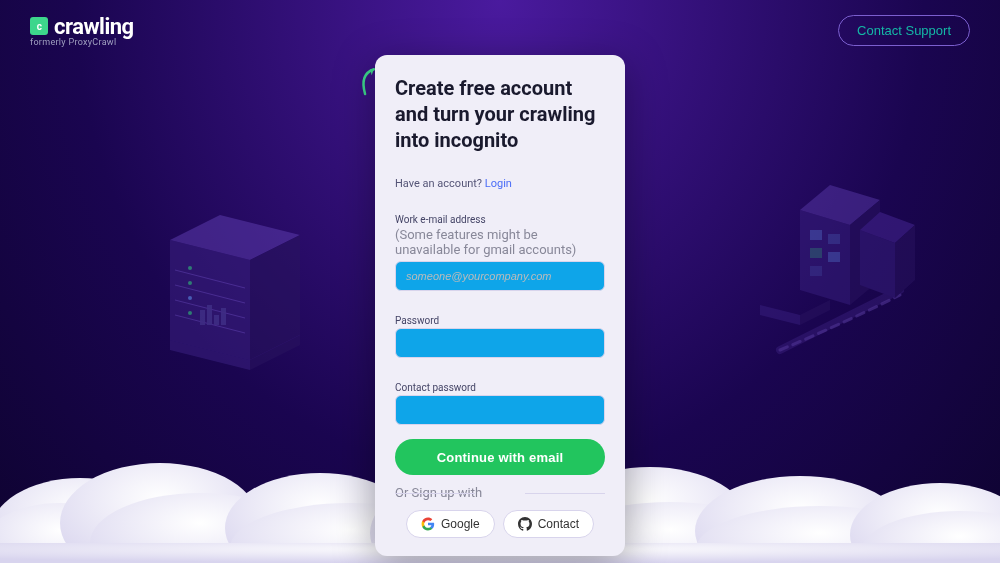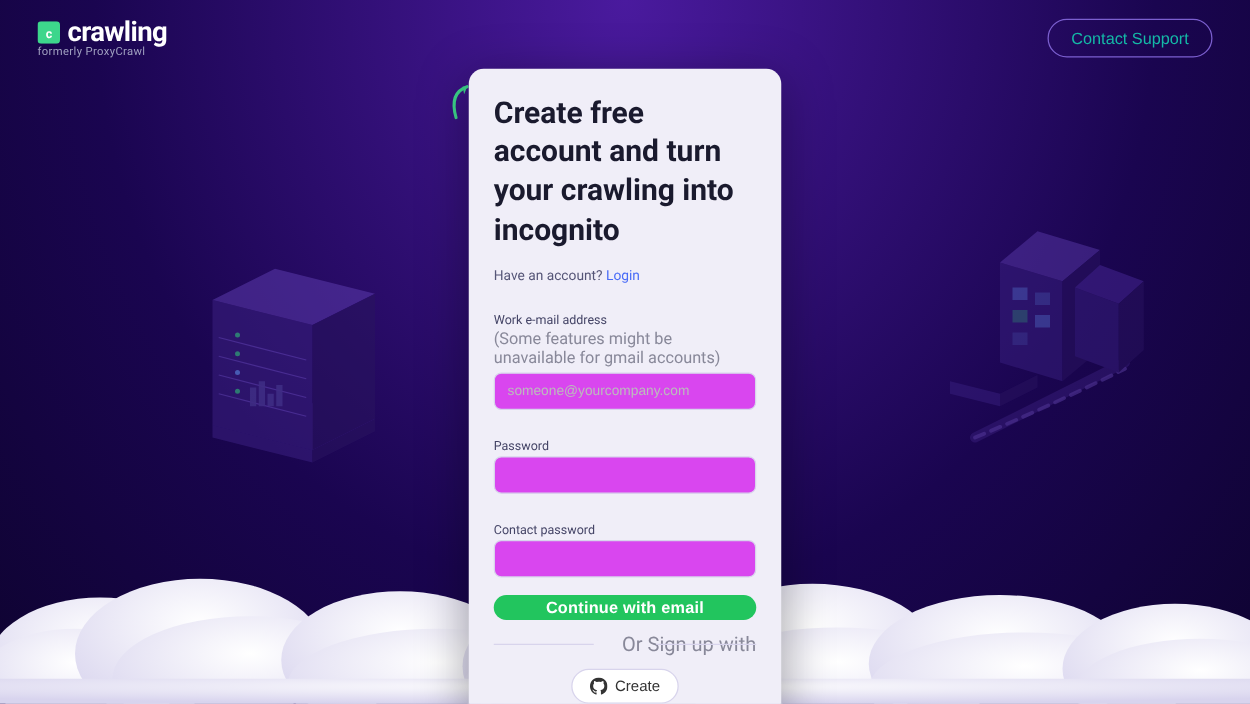--- a/index.html
+++ b/index.html
@@ -114,25 +114,25 @@
       transform: translateX(-50%);
       width: 250px;
       background: #f0eef8;
       border-radius: 12px;
       padding: 20px 20px 18px;
       z-index: 10;
       box-shadow: 0 8px 40px rgba(0,0,0,0.35);
     }
 
     .card-title {
-      font-size: 24px;
+      font-size: 20px;
       font-weight: 700;
       color: #1a1a2e;
       line-height: 1.3;
-      margin-bottom: 14px;
+      margin-bottom: 24px;
     }
 
     .have-account {
       font-size: 11px;
       color: #555577;
       margin-bottom: 10px;
     }
 
     .have-account a {
       color: #4a6cf7;
@@ -153,47 +153,48 @@
       margin-bottom: 4px;
     }
 
     .form-input {
       width: 100%;
       height: 30px;
       border: 1px solid #d8d4ec;
       border-radius: 6px;
       padding: 12px 10px;
       font-size: 11px;
-      background: #d946ef;
+      background: #0ea5e9;
       color: #333;
       outline: none;
+      font-style: italic;
     }
 
     .form-input::placeholder {
       color: #bbb;
       font-size: 11px;
     }
 
     .continue-btn {
       width: 100%;
-      height: 20px;
+      height: 36px;
       background: #22c55e;
       border: none;
       border-radius: 20px;
       color: #ffffff;
       font-size: 13px;
       font-weight: 600;
       cursor: pointer;
       margin-top: 14px;
       letter-spacing: 0.2px;
     }
 
     .or-divider {
-      text-align: right;
-      font-size: 16px;
+      text-align: left;
+      font-size: 13px;
       color: #888899;
       margin: 10px 0 10px;
       position: relative;
     }
 
     .or-divider::before, .or-divider::after {
       content: '';
       position: absolute;
       top: 50%;
       width: 38%;
@@ -341,23 +342,33 @@
   </div>
 
   <button class="continue-btn">Continue with email</button>
 
   <div class="or-divider">Or Sign up with</div>
 
   <div class="social-btns">
     <button class="social-btn">
 
       <svg width="14" height="14" viewBox="0 0 24 24">
+        <path d="M22.56 12.25c0-.78-.07-1.53-.2-2.25H12v4.26h5.92c-.26 1.37-1.04 2.53-2.21 3.31v2.77h3.57c2.08-1.92 3.28-4.74 3.28-8.09z" fill="#4285F4"></path>
+        <path d="M12 23c2.97 0 5.46-.98 7.28-2.66l-3.57-2.77c-.98.66-2.23 1.06-3.71 1.06-2.86 0-5.29-1.93-6.16-4.53H2.18v2.84C3.99 20.53 7.7 23 12 23z" fill="#34A853"></path>
+        <path d="M5.84 14.09c-.22-.66-.35-1.36-.35-2.09s.13-1.43.35-2.09V7.07H2.18C1.43 8.55 1 10.22 1 12s.43 3.45 1.18 4.93l2.85-2.22.81-.62z" fill="#FBBC05"></path>
+        <path d="M12 5.38c1.62 0 3.06.56 4.21 1.64l3.15-3.15C17.45 2.09 14.97 1 12 1 7.7 1 3.99 3.47 2.18 7.07l3.66 2.84c.87-2.6 3.3-4.53 6.16-4.53z" fill="#EA4335"></path>
+      </svg>
+      <span>Google</span>
+    </button>
+    <button class="social-btn">
+
+      <svg width="14" height="14" viewBox="0 0 24 24">
         <path d="M12 0C5.374 0 0 5.373 0 12c0 5.302 3.438 9.8 8.207 11.387.599.111.793-.261.793-.577v-2.234c-3.338.726-4.033-1.416-4.033-1.416-.546-1.387-1.333-1.756-1.333-1.756-1.089-.745.083-.729.083-.729 1.205.084 1.839 1.237 1.839 1.237 1.07 1.834 2.807 1.304 3.492.997.107-.775.418-1.305.762-1.604-2.665-.305-5.467-1.334-5.467-5.931 0-1.311.469-2.381 1.236-3.221-.124-.303-.535-1.524.117-3.176 0 0 1.008-.322 3.301 1.23A11.509 11.509 0 0112 5.803c1.02.005 2.047.138 3.006.404 2.291-1.552 3.297-1.23 3.297-1.23.653 1.653.242 2.874.118 3.176.77.84 1.235 1.911 1.235 3.221 0 4.609-2.807 5.624-5.479 5.921.43.372.823 1.102.823 2.222v3.293c0 .319.192.694.801.576C20.566 21.797 24 17.3 24 12c0-6.627-5.373-12-12-12z" fill="#333"></path>
       </svg>
-      <span>Create</span>
+      <span>Contact</span>
     </button>
   </div>
 
 </div>
 
 <div class="clouds">
   <svg class="cloud-svg" viewBox="0 0 1000 160" preserveAspectRatio="none" xmlns="http://www.w3.org/2000/svg">
     <defs>
       <radialGradient id="cloudGrad" cx="50%" cy="30%" r="70%">
         <stop offset="0%" stop-color="#ffffff"></stop>

